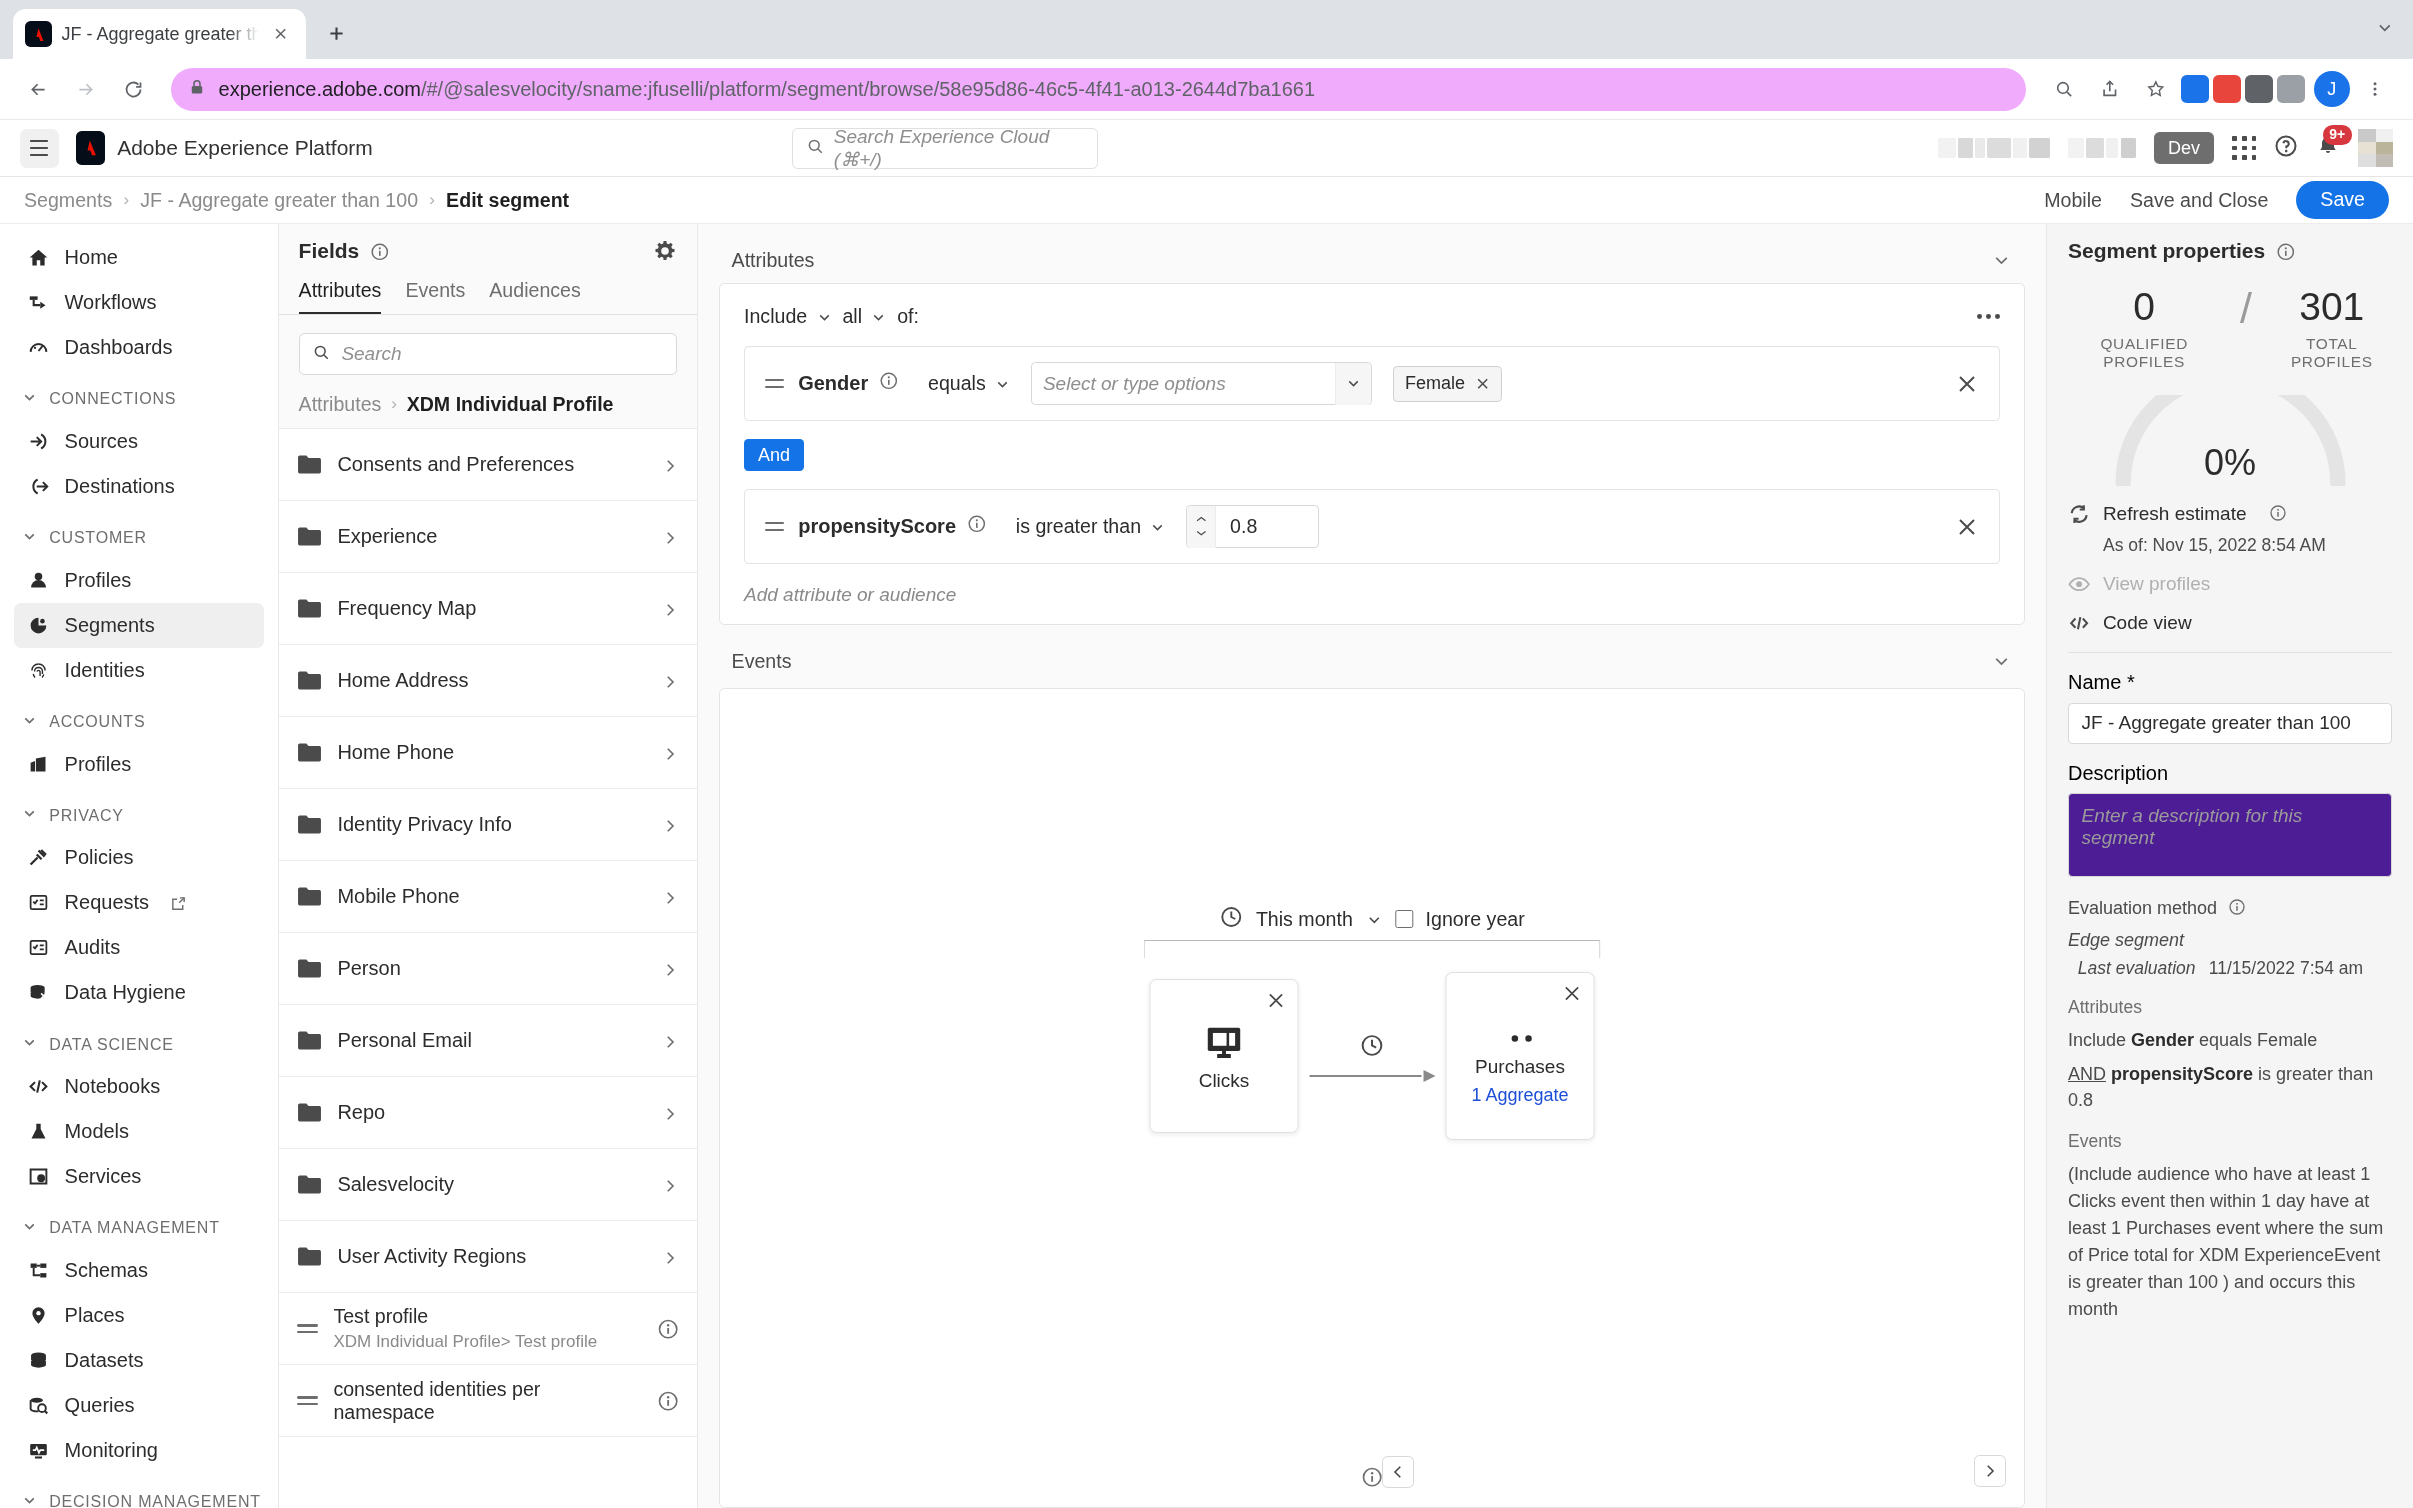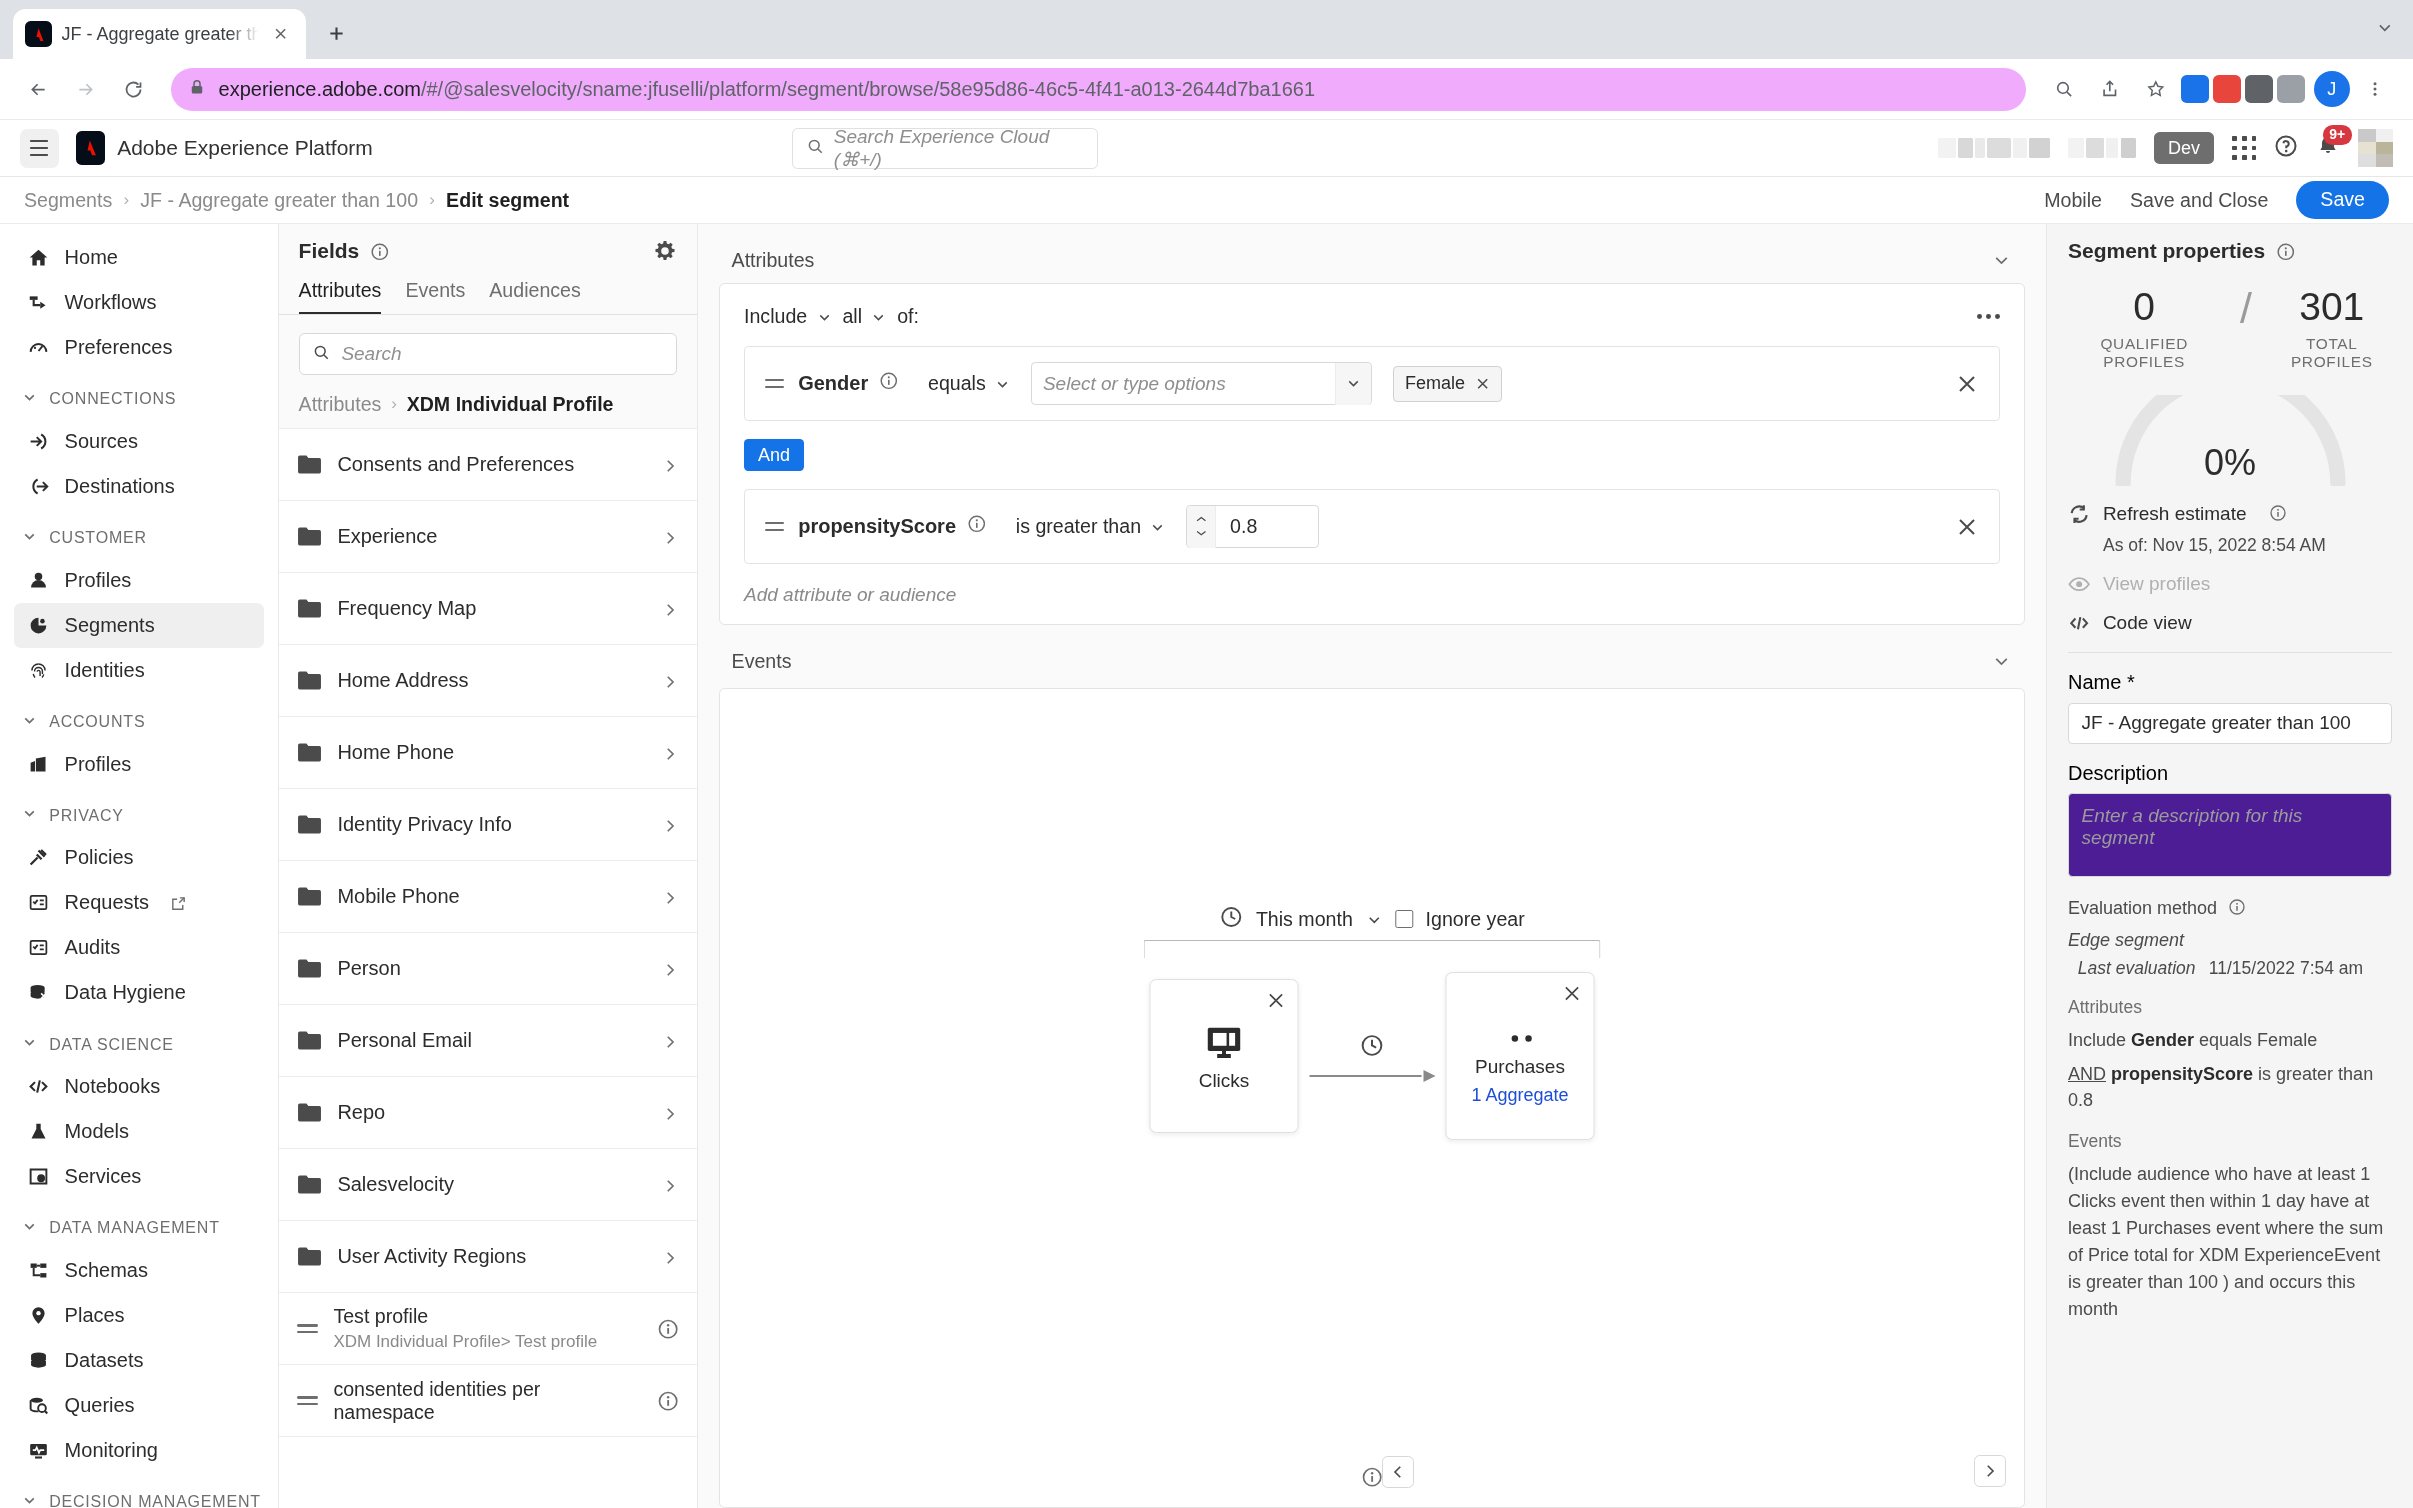--- a/index.html
+++ b/index.html
@@ -479,21 +479,21 @@
           <span>Workflows</span>
         </div>
         <div class="nav-item">
           <span class="ico">
               <svg viewBox="0 0 24 24" width="21" height="21">
                 <path d="M3 17 a9 9 0 0 1 18 0" stroke="#2c2c2c" stroke-width="2.2" fill="none"></path>
                 <path d="M12 16 L16.5 10.5" stroke="#2c2c2c" stroke-width="2.2"></path>
                 <circle cx="8" cy="12.5" r="1.3" fill="#2c2c2c"></circle>
               </svg>
             </span>
-          <span>Preferences</span>
+          <span>Dashboards</span>
         </div>
 
         <div class="nav-group">
           <span><svg viewBox="0 0 24 24" width="17" height="17">
                 <path d="M6 9 L12 15 L18 9" stroke="#6e6e6e" stroke-width="2.4" fill="none"></path>
               </svg></span>
           <span>CONNECTIONS</span>
         </div>
         <div class="nav-item">
           <span class="ico">

